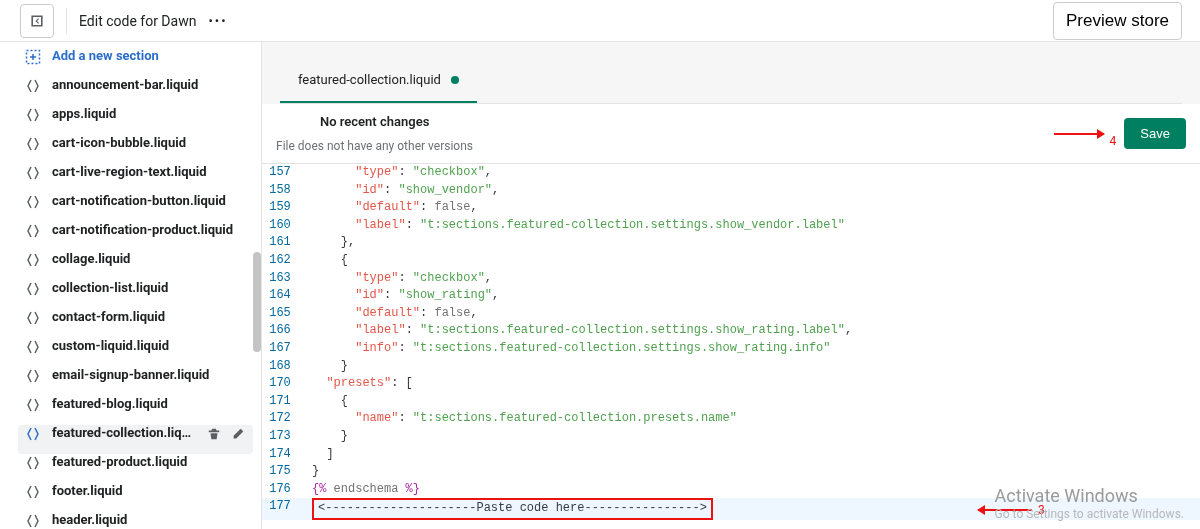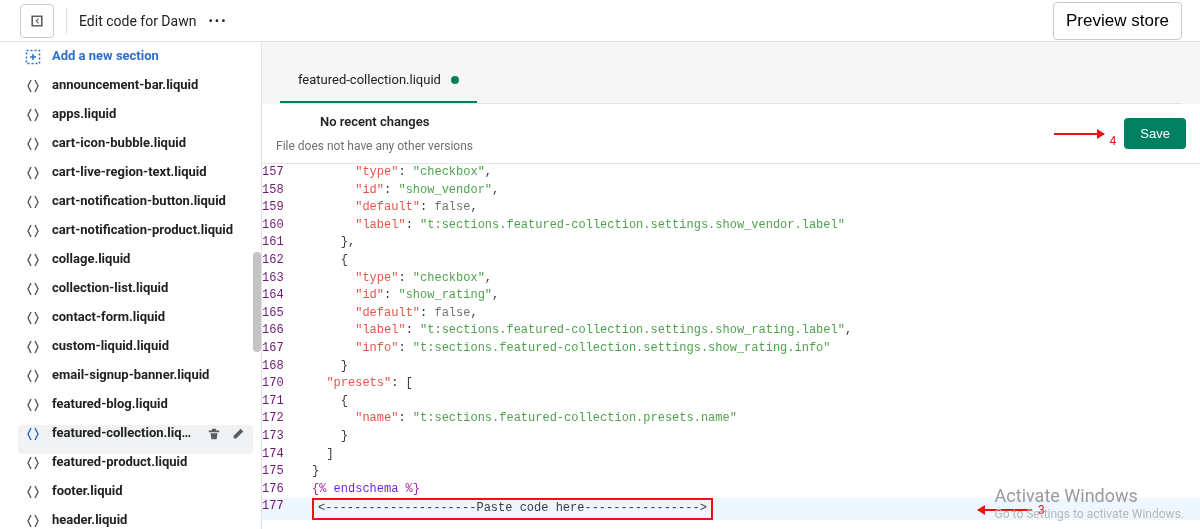--- a/index.html
+++ b/index.html
@@ -39,28 +39,28 @@
     .status-text .subtitle { font-size: 12px; color: #6d7175; margin-top: 10px; }
     .save-group { display: flex; align-items: center; gap: 8px; }
     .save-btn { background: #008060; color: #fff; border: none; border-radius: 4px; padding: 8px 16px; font-size: 13px; cursor: pointer; }
     .arrow-annot { color: #e11; font-size: 12px; display: flex; align-items: center; gap: 2px; }
     .arrow-annot .arrow-line { width: 50px; height: 2px; background: #e11; position: relative; }
     .arrow-annot .arrow-line::after { content: ''; position: absolute; right: -1px; top: -4px; border-left: 8px solid #e11; border-top: 5px solid transparent; border-bottom: 5px solid transparent; }
     .anum { margin-left: 4px; margin-top: 14px; font-size: 12px; }
     
     .code-region { flex: 1; overflow: hidden; background: #fff; font-family: 'SFMono-Regular', Consolas, 'Liberation Mono', Menlo, monospace; font-size: 12px; line-height: 17.6px; position: relative; }
     .code-line { display: flex; }
-    .code-line .ln { width: 50px; text-align: left; padding-right: 14px; color: #701a75; user-select: none; }
+    .code-line .ln { width: 50px; text-align: center; padding-right: 14px; color: #0369a1; user-select: none; }
     .code-line .content { flex: 1; white-space: pre; color: #383a42; }
     .code-line.highlighted { background: #eef6ff; }
     .tok-key { color: #e45649; }
     .tok-str { color: #50a14f; }
     .tok-punc { color: #383a42; }
     .tok-bool { color: #737373; }
-    .tok-fade { color: #6d28d9; }
+    .tok-fade { color: #737373; }
     .tpl-delim { color: #a626a4; }
     .paste-box { display: inline-block; border: 2px solid #e11; padding: 0 4px; }
     
     .arrow-annot2 { position: absolute; left: 716px; bottom: 12px; display: flex; align-items: center; color: #e11; font-size: 12px; }
     .arrow-annot2 .arrow-line2 { width: 54px; height: 2px; background: #e11; position: relative; }
     .arrow-annot2 .arrow-line2::before { content: ''; position: absolute; left: -1px; top: -4px; border-right: 8px solid #e11; border-top: 5px solid transparent; border-bottom: 5px solid transparent; }
     
     .watermark { position: absolute; right: 16px; bottom: 6px; color: #b8b8b8; font-size: 12px; text-align: left; line-height: 1.3; pointer-events: none; }
     .watermark .wt { font-size: 18px; color: #9a9a9a; }
   </style>

